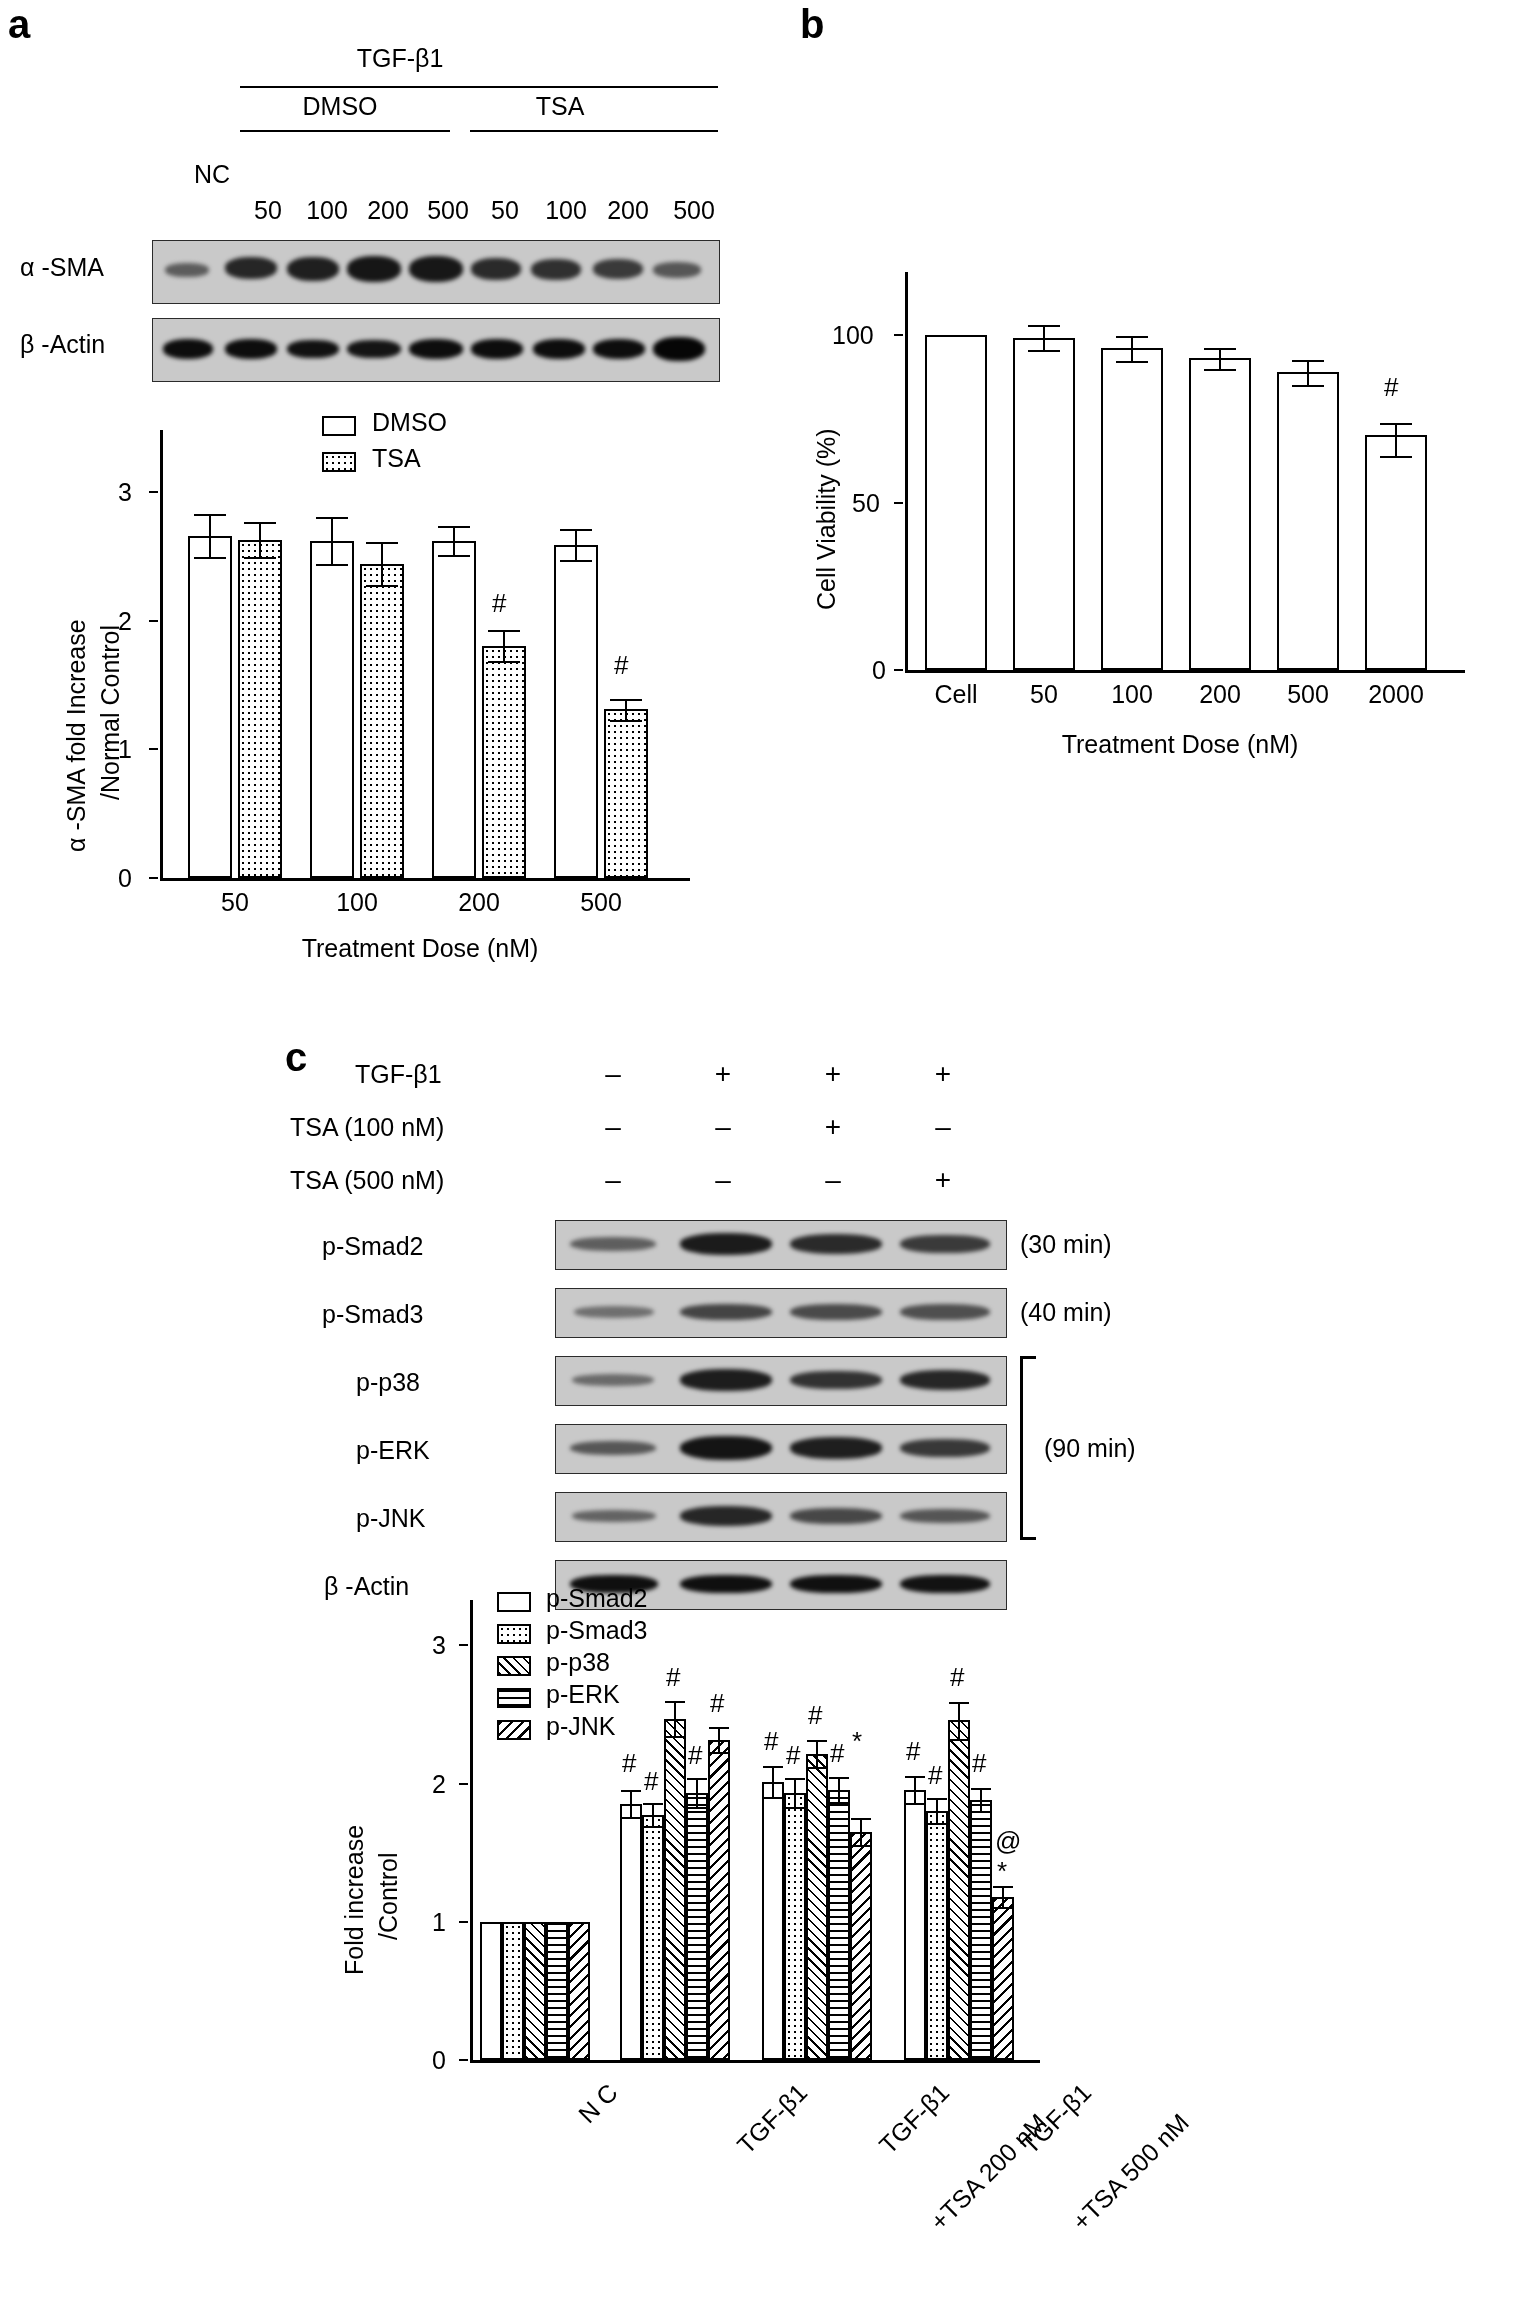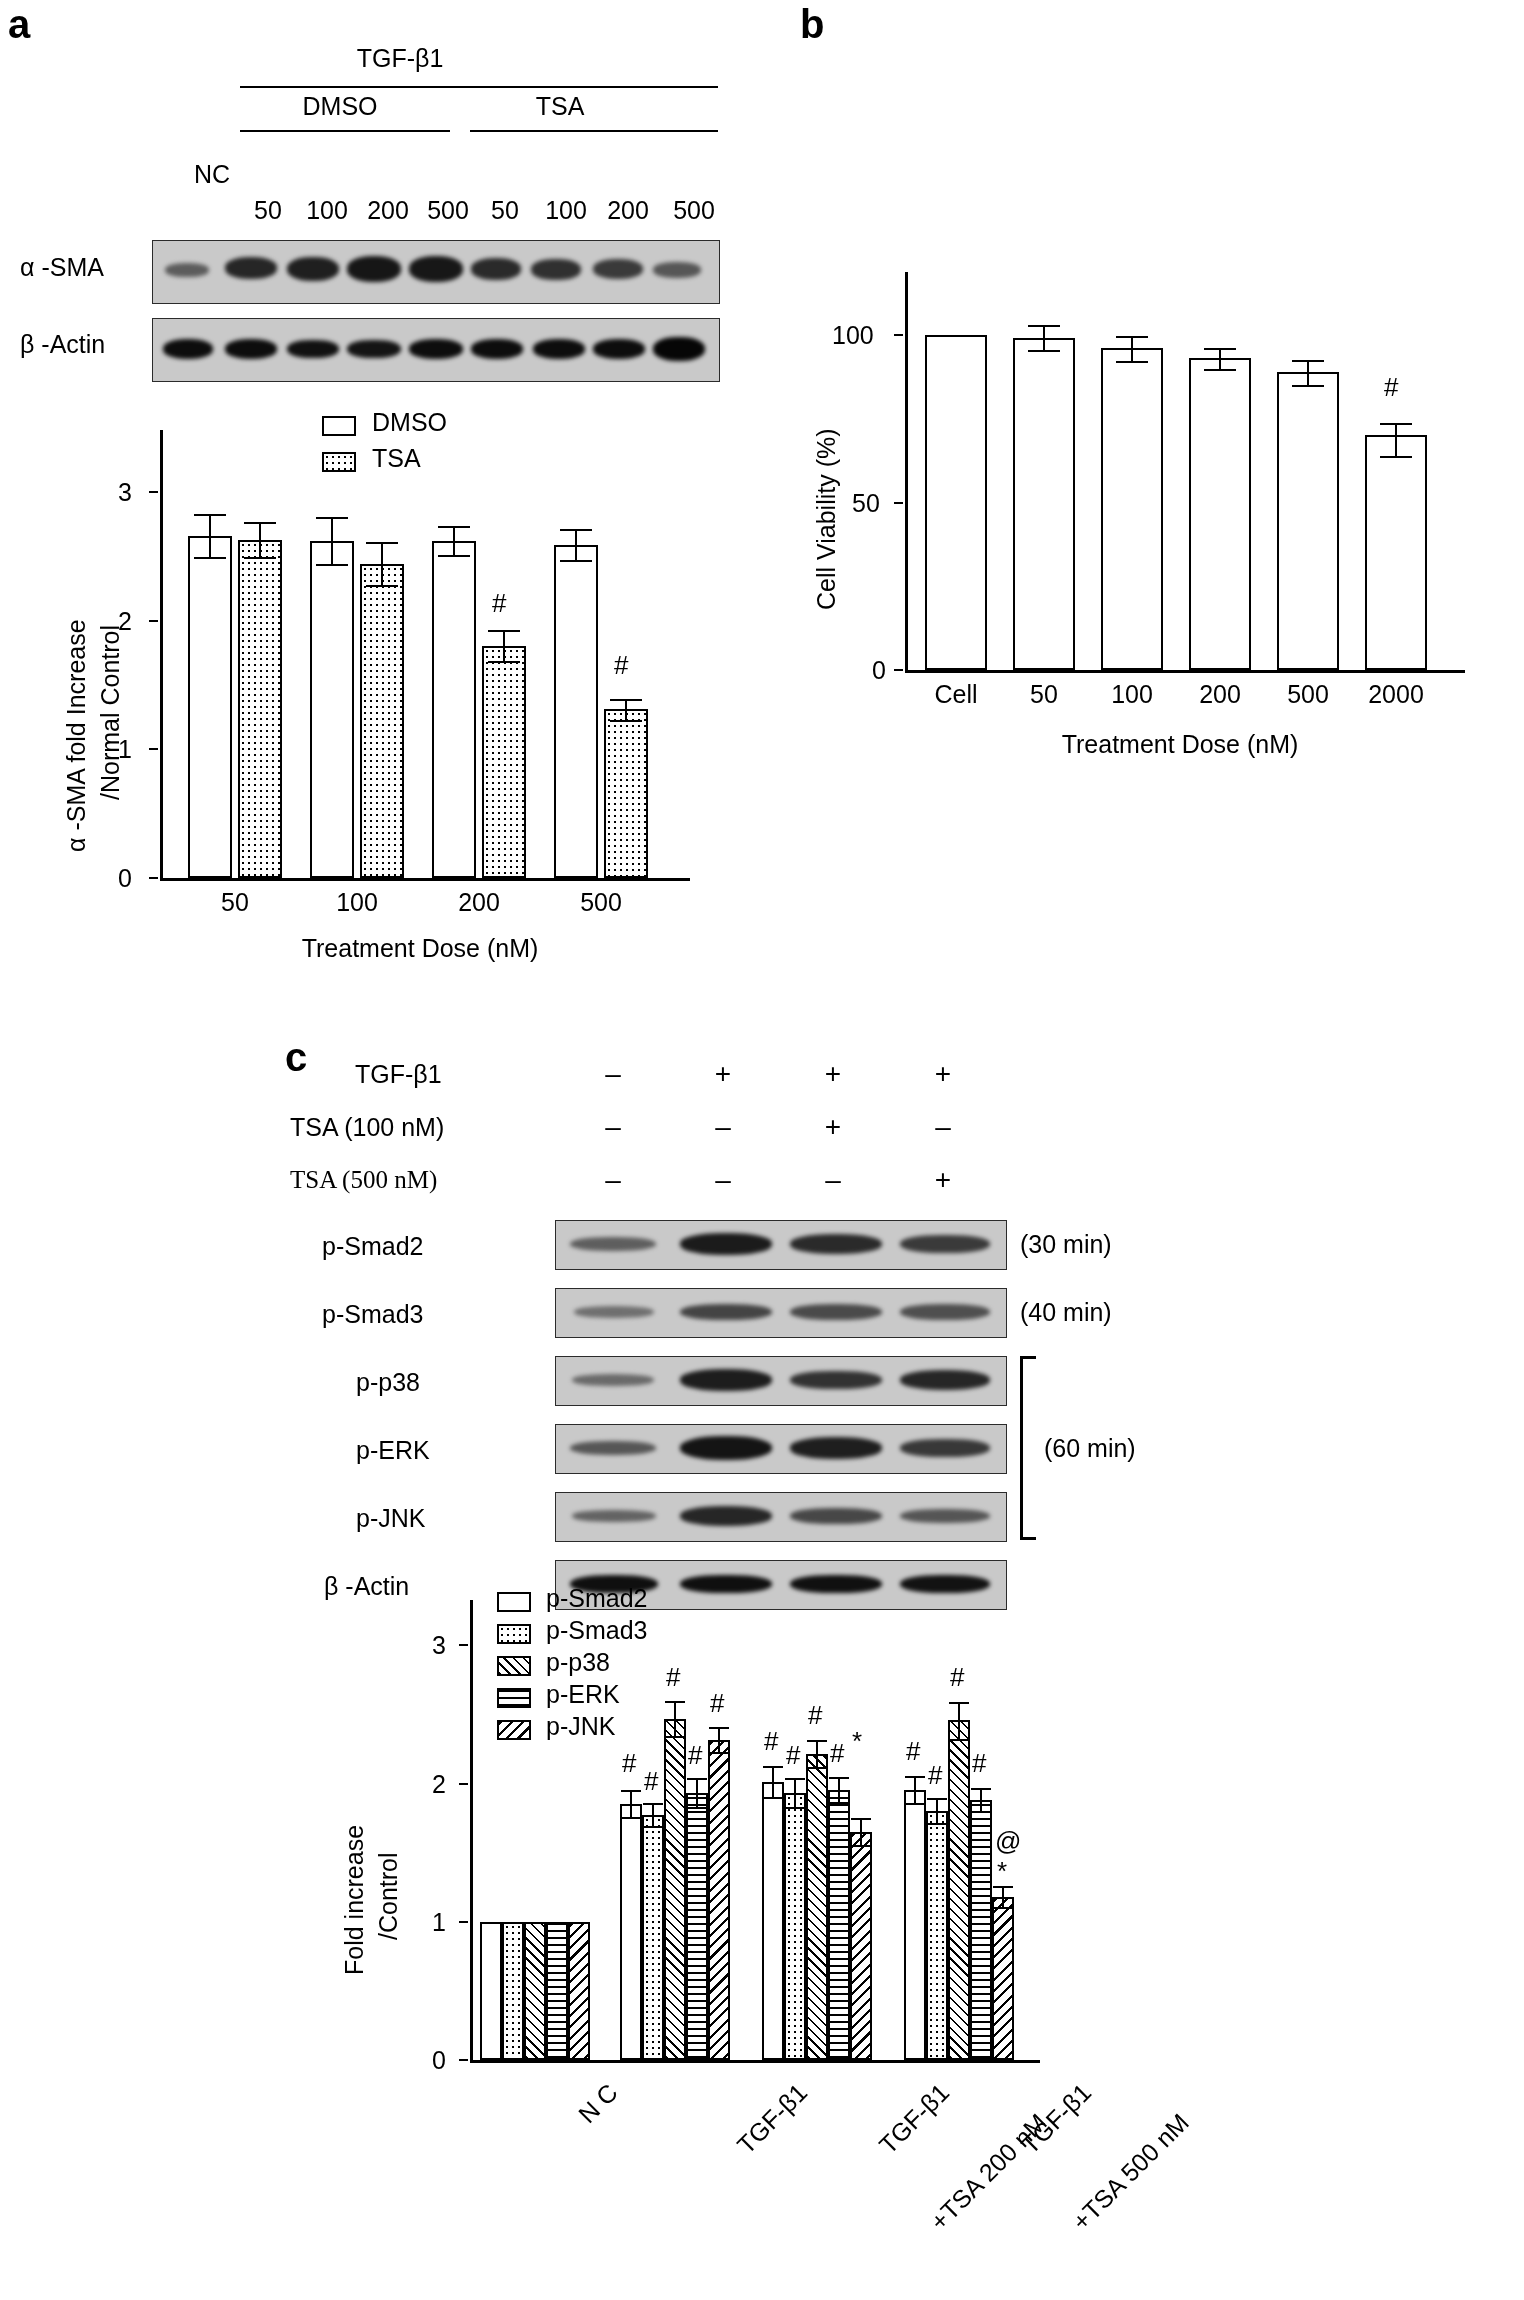--- a/index.html
+++ b/index.html
@@ -188,21 +188,21 @@
 <div class="txt c" style="left:723px;top:1058px;font-size:28px;">+</div>
 <div class="txt c" style="left:833px;top:1058px;font-size:28px;">+</div>
 <div class="txt c" style="left:943px;top:1058px;font-size:28px;">+</div>
 
 <div class="txt" style="left:290px;top:1113px;">TSA (100 nM)</div>
 <div class="txt c" style="left:613px;top:1111px;font-size:28px;">–</div>
 <div class="txt c" style="left:723px;top:1111px;font-size:28px;">–</div>
 <div class="txt c" style="left:833px;top:1111px;font-size:28px;">+</div>
 <div class="txt c" style="left:943px;top:1111px;font-size:28px;">–</div>
 
-<div class="txt" style="left:290px;top:1166px;font-family:Liberation Serif, serif;">TSA (500 nM)</div>
+<div class="txt" style="left:290px;top:1166px;">TSA (500 nM)</div>
 <div class="txt c" style="left:613px;top:1164px;font-size:28px;">–</div>
 <div class="txt c" style="left:723px;top:1164px;font-size:28px;">–</div>
 <div class="txt c" style="left:833px;top:1164px;font-size:28px;">–</div>
 <div class="txt c" style="left:943px;top:1164px;font-size:28px;">+</div>
 
 <div class="txt" style="left:322px;top:1232px;">p-Smad2</div>
 <div class="blot" style="left:555px;top:1220px;width:450px;height:48px;">
   <div class="band" style="left:14px;top:16px;width:86px;height:14px;background:#5e5e5e;"></div>
   <div class="band" style="left:124px;top:12px;width:92px;height:22px;background:#1b1b1b;"></div>
   <div class="band" style="left:234px;top:13px;width:92px;height:20px;background:#2a2a2a;"></div>
@@ -247,21 +247,21 @@
 <div class="blot" style="left:555px;top:1560px;width:450px;height:48px;">
   <div class="band" style="left:14px;top:14px;width:88px;height:18px;background:#0f0f0f;"></div>
   <div class="band" style="left:124px;top:14px;width:92px;height:18px;background:#0f0f0f;"></div>
   <div class="band" style="left:234px;top:14px;width:92px;height:18px;background:#101010;"></div>
   <div class="band" style="left:344px;top:14px;width:90px;height:18px;background:#121212;"></div>
 </div>
 
 <div class="line" style="left:1020px;top:1356px;width:3px;height:184px;"></div>
 <div class="line" style="left:1020px;top:1356px;width:16px;height:3px;"></div>
 <div class="line" style="left:1020px;top:1537px;width:16px;height:3px;"></div>
-<div class="txt" style="left:1044px;top:1434px;">(60 min)</div>
+<div class="txt" style="left:1044px;top:1434px;">(90 min)</div>
 
 <div class="axis" style="left:470px;top:1600px;width:3px;height:460px;"></div>
 <div class="axis" style="left:470px;top:2060px;width:570px;height:3px;"></div>
 <div class="tickh" style="left:459px;top:2059px;"></div>
 <div class="tickh" style="left:459px;top:1921px;"></div>
 <div class="tickh" style="left:459px;top:1783px;"></div>
 <div class="tickh" style="left:459px;top:1644px;"></div>
 <div class="txt" style="left:432px;top:2046px;">0</div>
 <div class="txt" style="left:432px;top:1908px;">1</div>
 <div class="txt" style="left:432px;top:1770px;">2</div>

